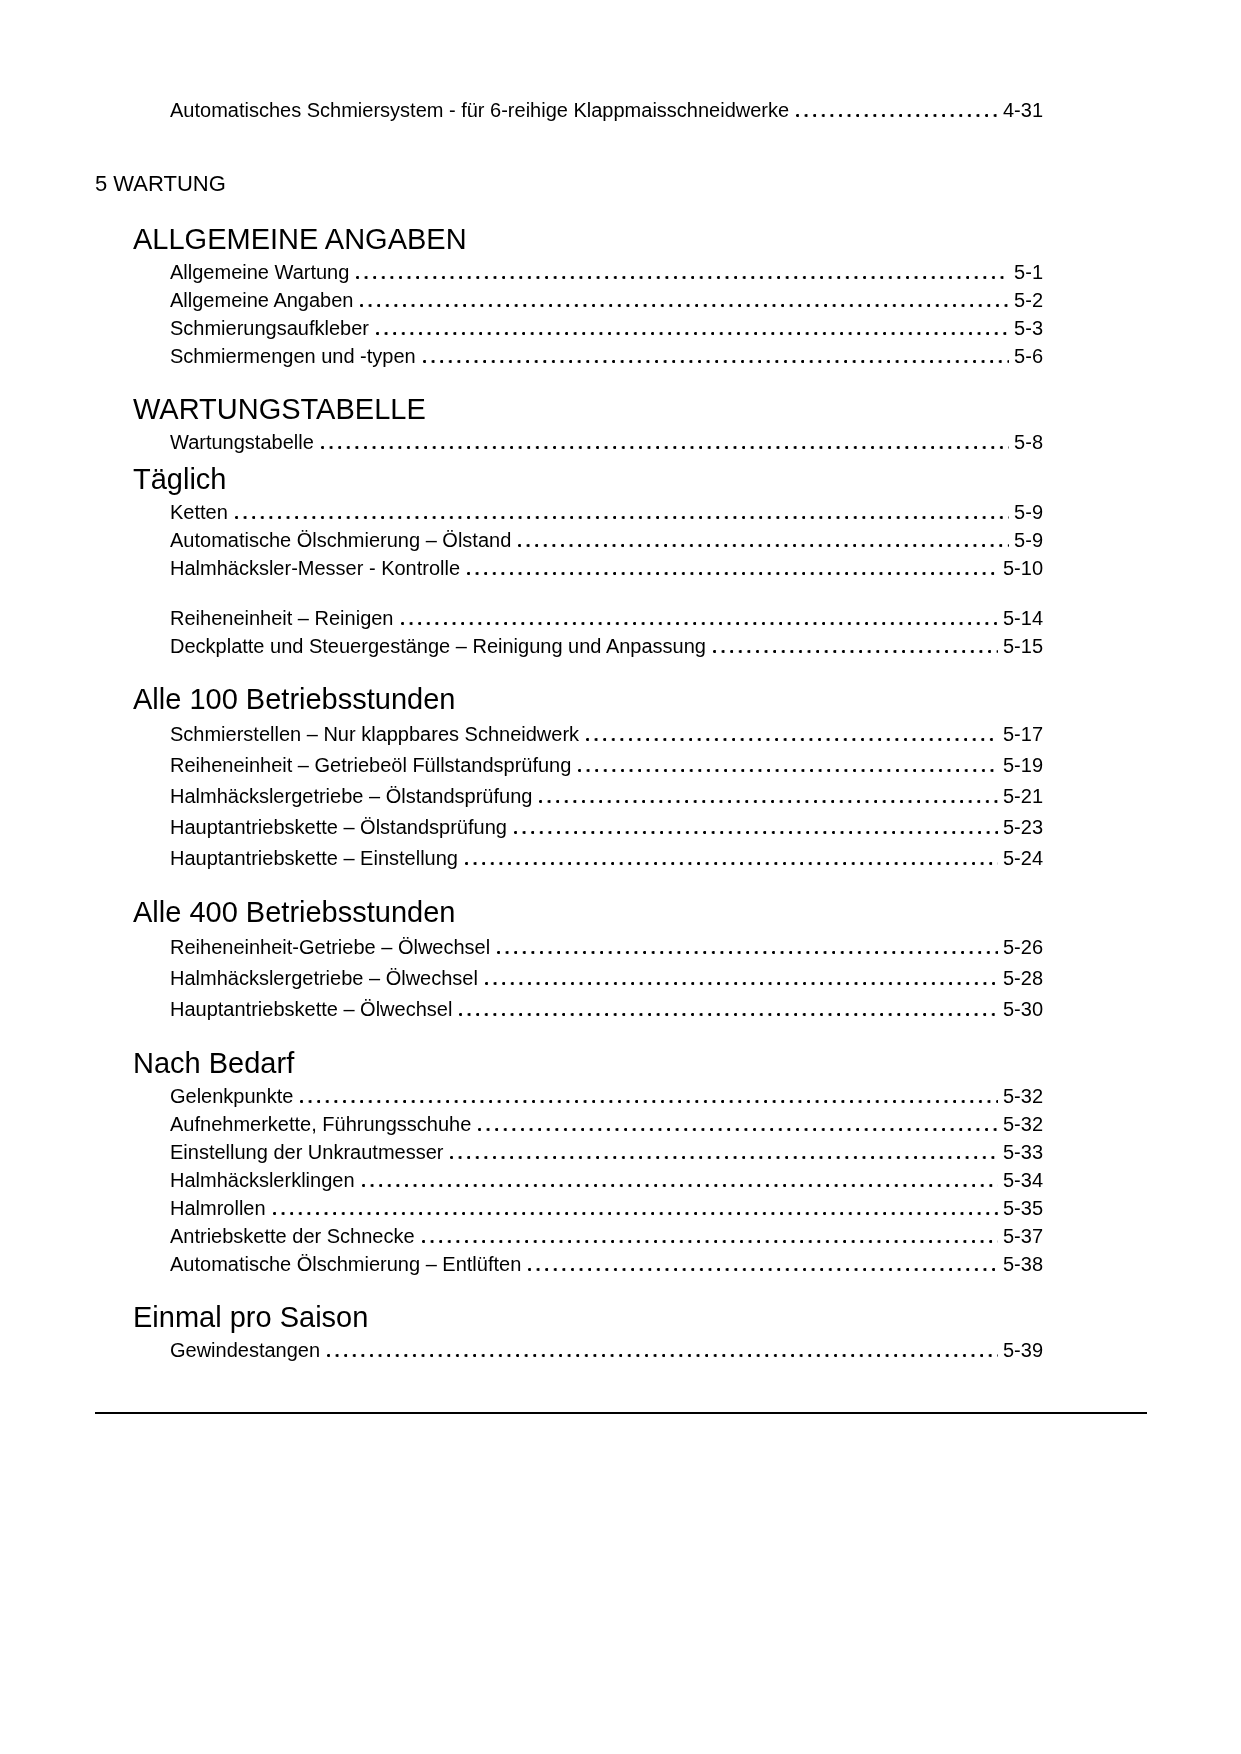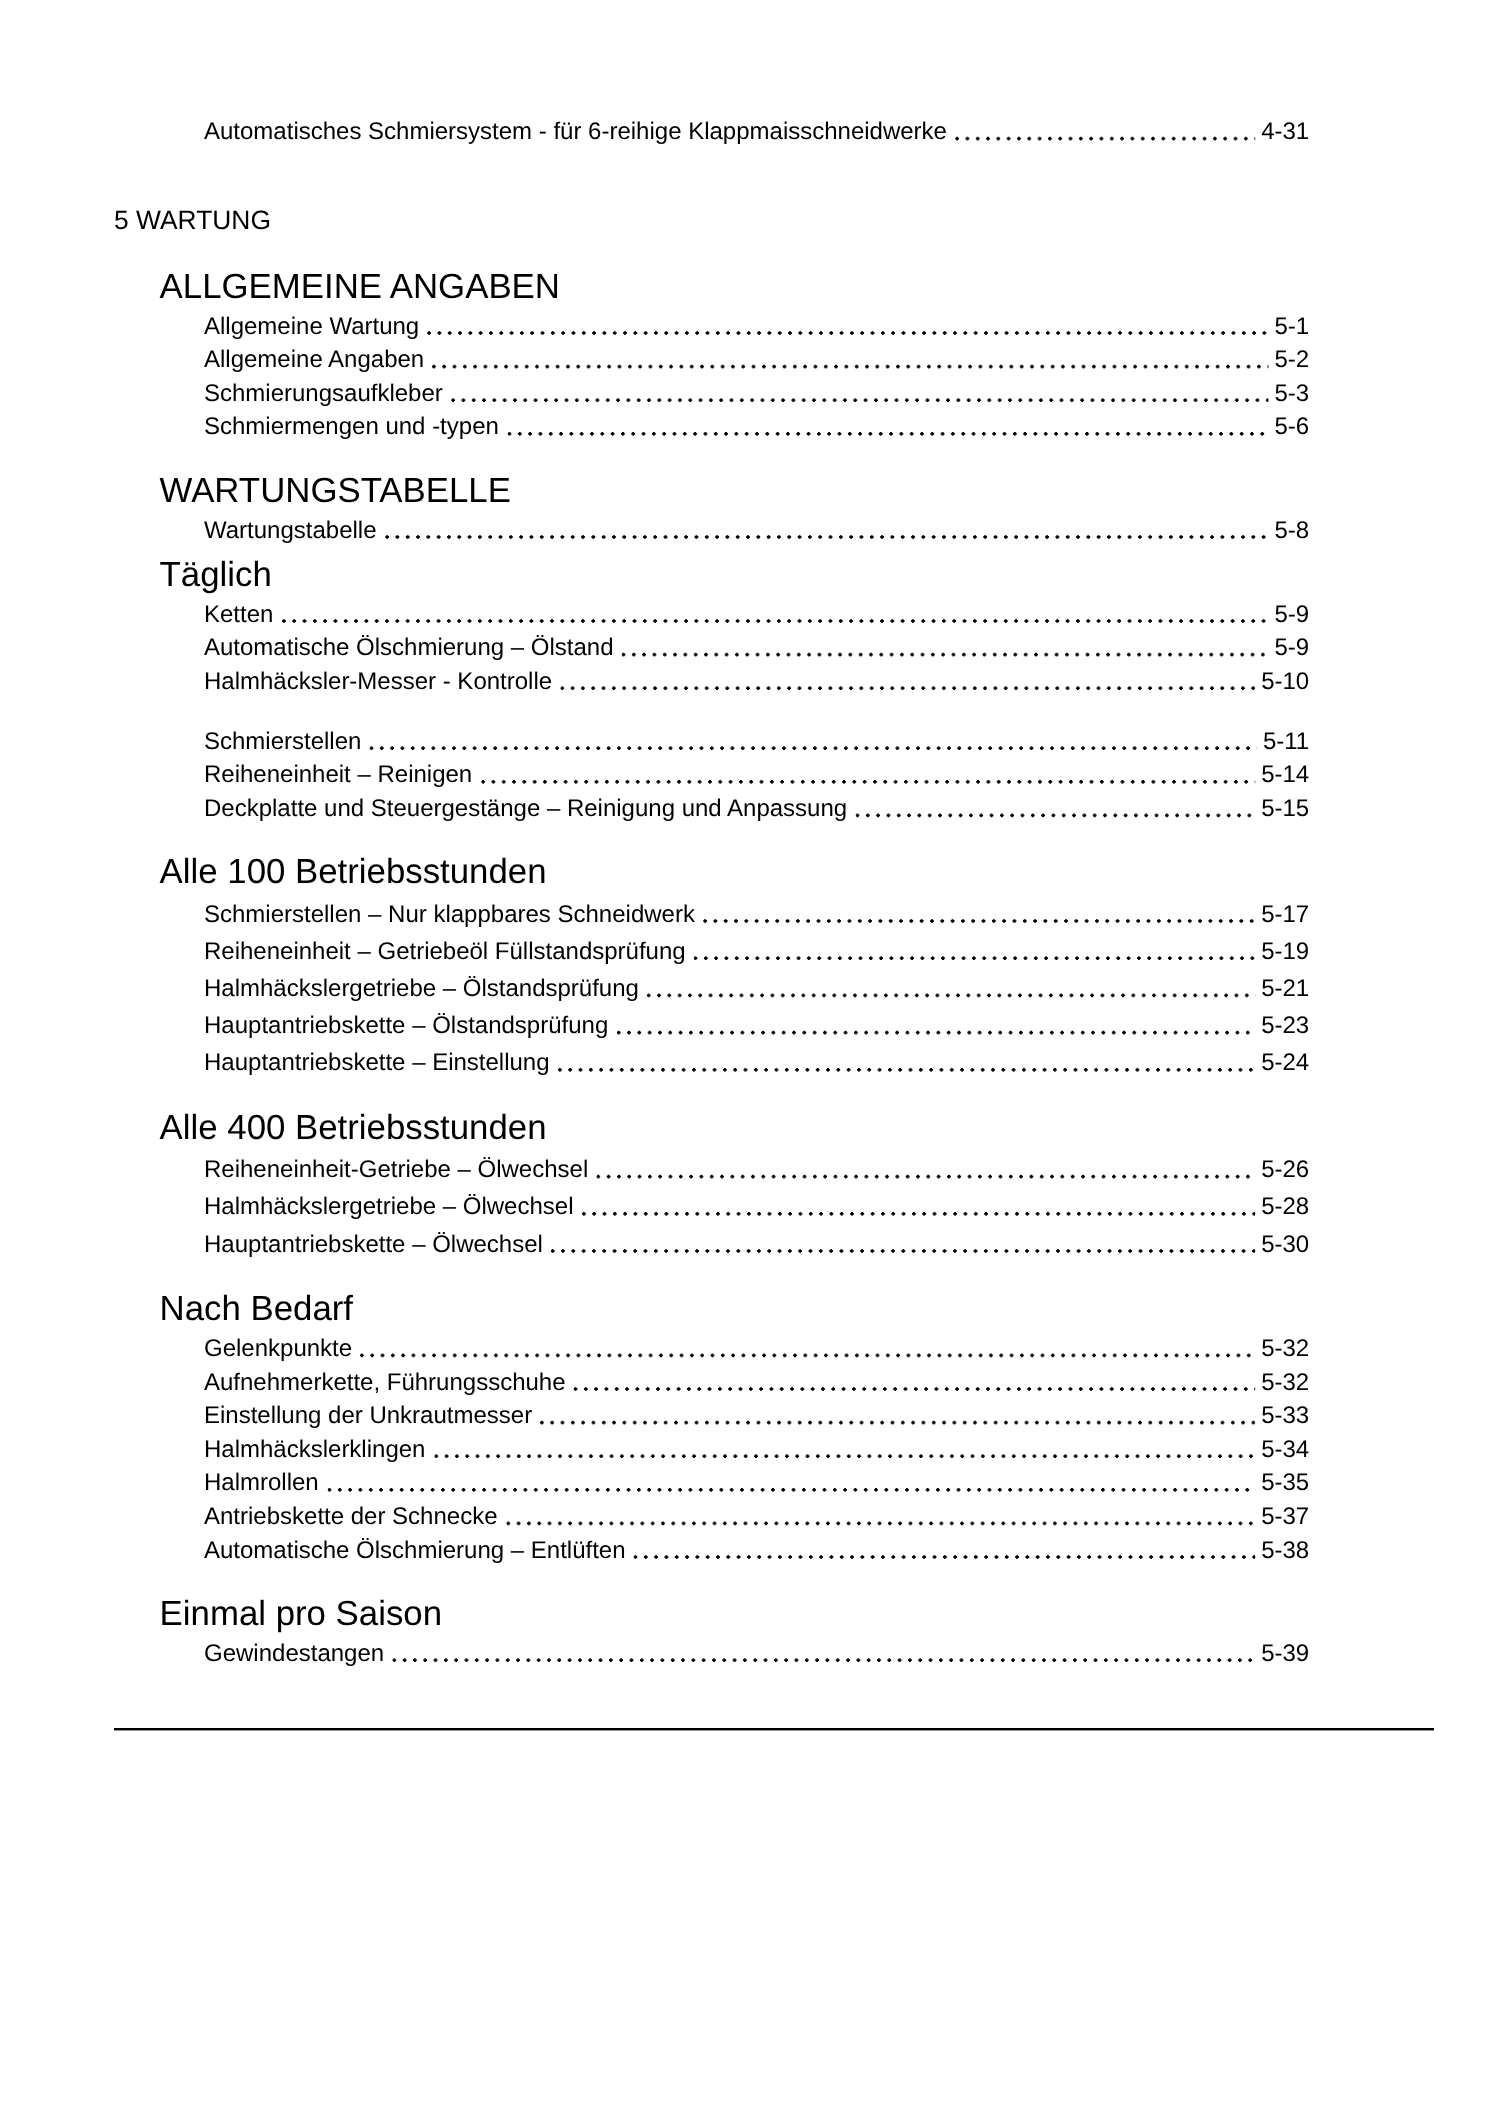--- a/index.html
+++ b/index.html
@@ -8,21 +8,21 @@
     background: #ffffff;
   }
   .page {
     position: relative;
     width: 1241px;
     height: 1754px;
     background: #ffffff;
     color: #000000;
     font-family: "Liberation Sans", sans-serif;
     box-sizing: border-box;
-    padding: 96px 46px 0 95px;
+    padding: 96px 94px 0 95px;
     overflow: hidden;
   }
   .chapter {
     font-size: 22px;
     font-weight: 400;
     line-height: 36px;
     margin: 42px 0 0 0;
   }
   .toc-section {
     margin-top: 22px;
@@ -140,25 +140,20 @@
         <span class="toc-title">Halmhäcksler-Messer - Kontrolle</span>
         <span class="leader"></span>
         <span class="toc-page">5-10</span>
       </div>
     </div>
   </section>
 
   <section class="toc-section">
     <div class="entries">
       <div class="toc-entry">
-        <span class="toc-title">Schmierstellen</span>
-        <span class="leader"></span>
-        <span class="toc-page">5-11</span>
-      </div>
-      <div class="toc-entry">
         <span class="toc-title">Reiheneinheit – Reinigen</span>
         <span class="leader"></span>
         <span class="toc-page">5-14</span>
       </div>
       <div class="toc-entry">
         <span class="toc-title">Deckplatte und Steuergestänge – Reinigung und Anpassung</span>
         <span class="leader"></span>
         <span class="toc-page">5-15</span>
       </div>
     </div>

